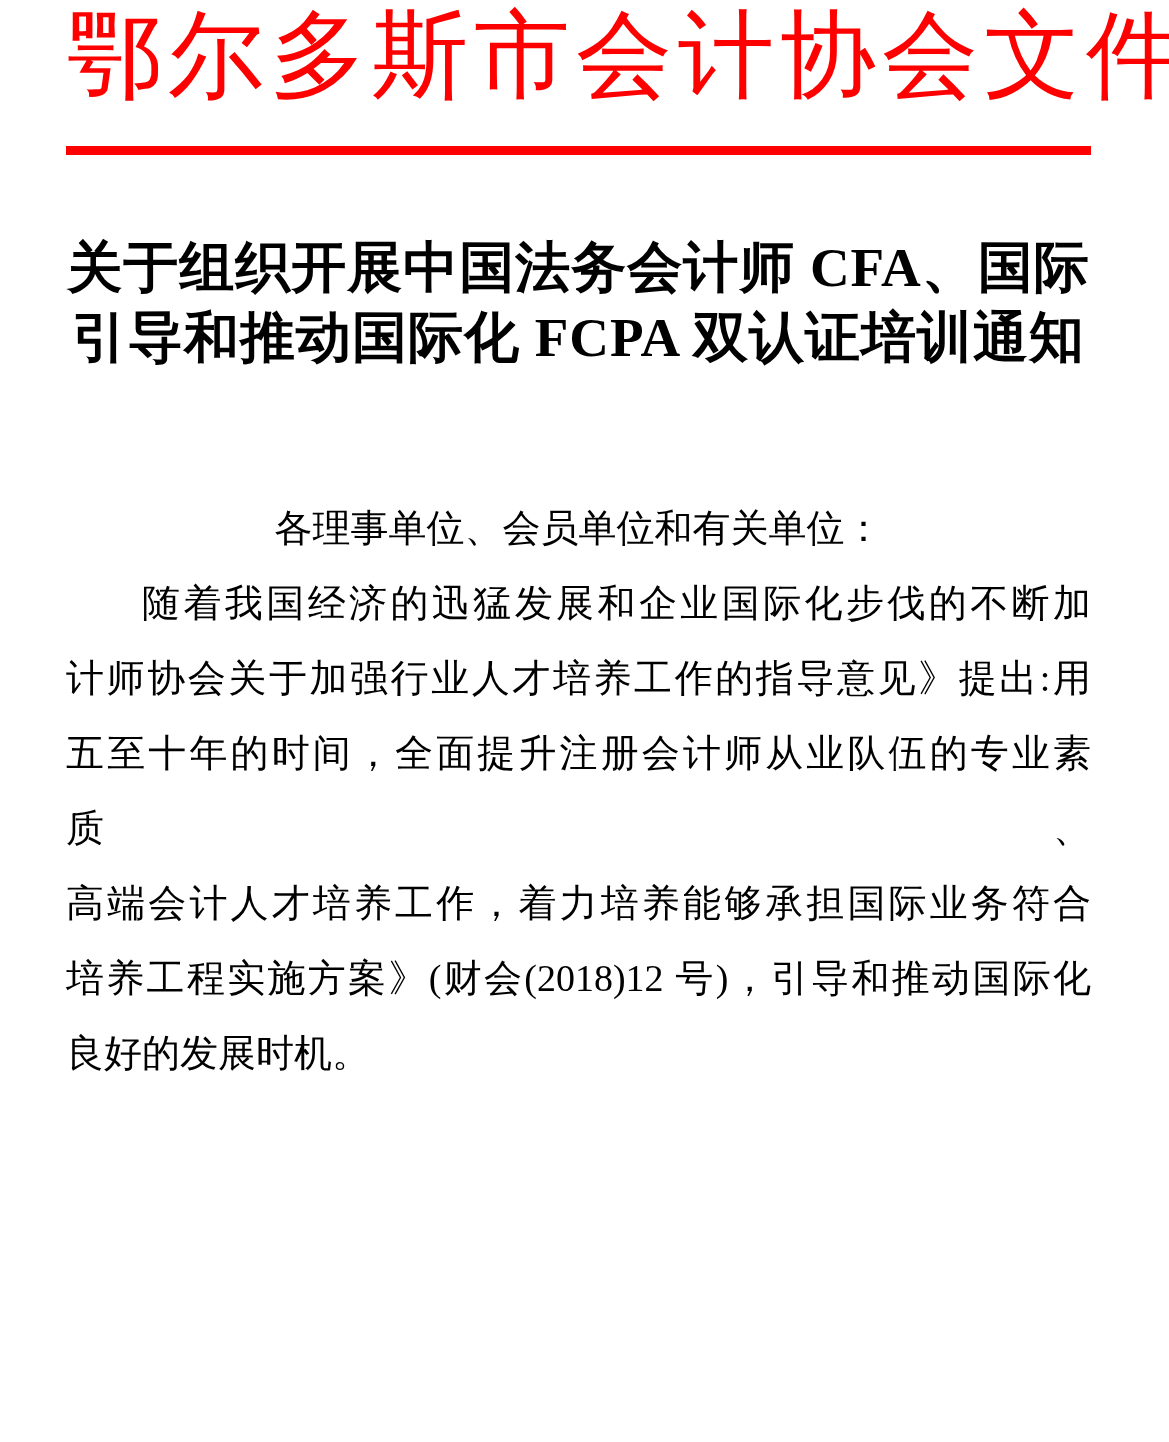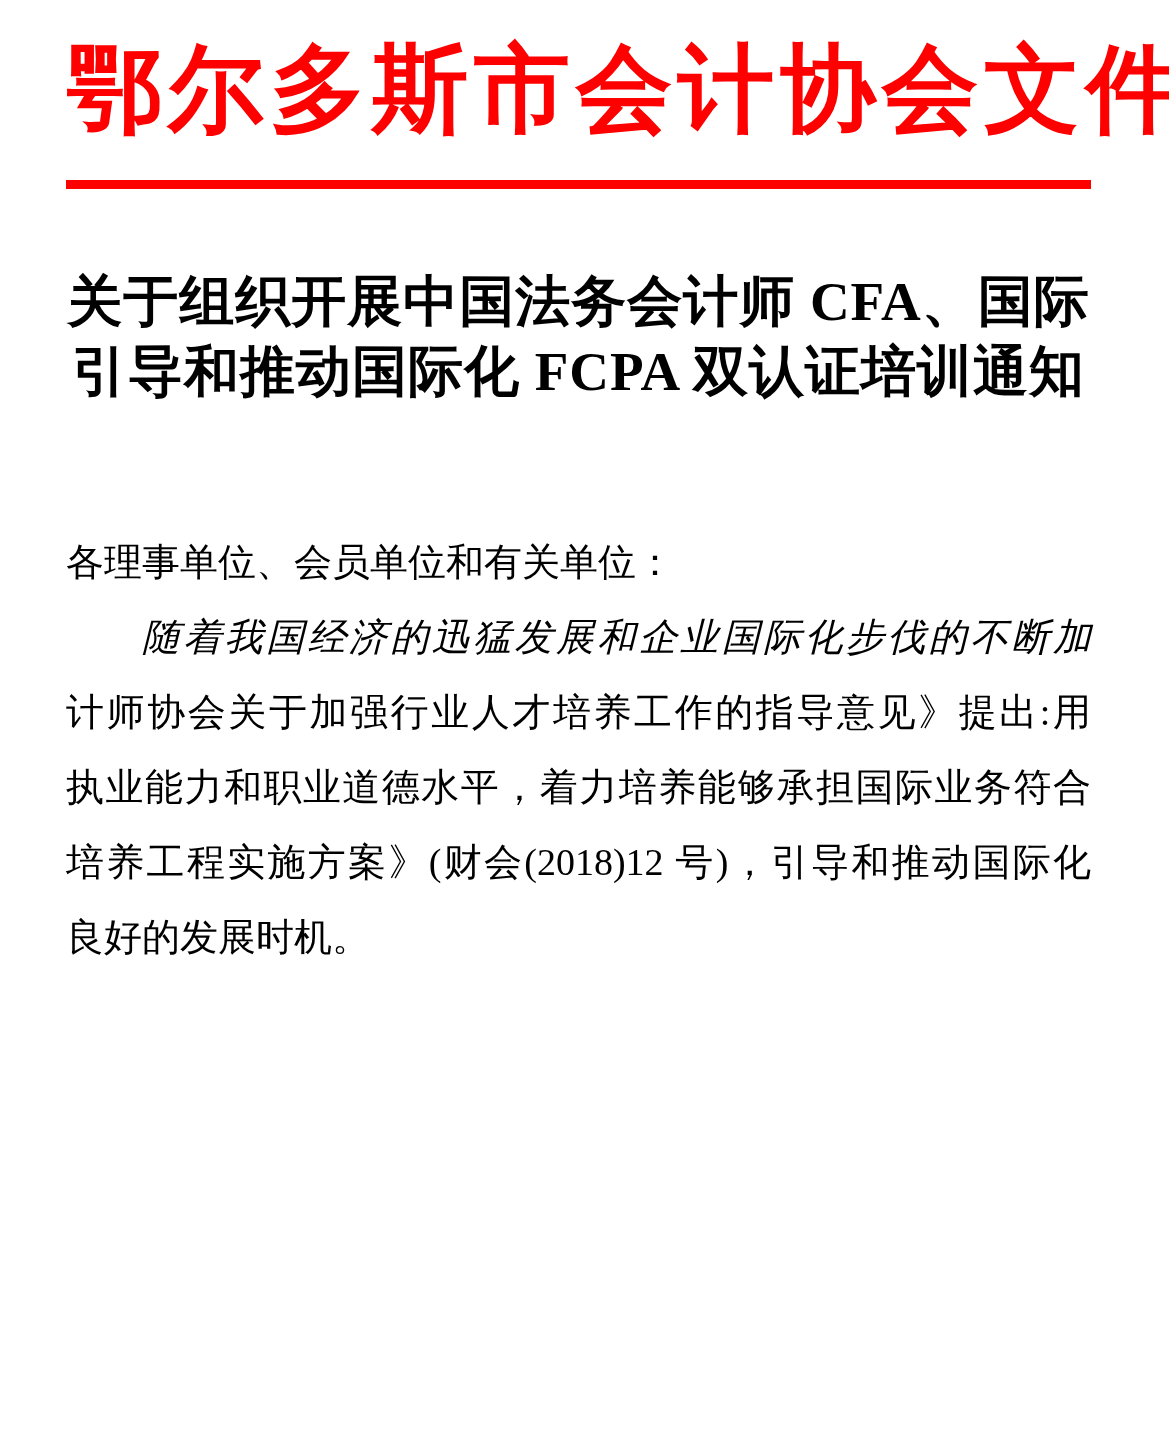--- a/index.html
+++ b/index.html
@@ -15,24 +15,23 @@
     margin: 0 auto;
     background: #ffffff;
     overflow: hidden;
     font-family: "Liberation Serif", "DejaVu Serif", serif;
     color: #000000;
     box-sizing: border-box;
     padding: 0 78px 0 66px;
   }
   
   .org-title {
-    margin-top: 34px;
     color: var(--accent, #fe0000);
     font-size: 96px;
-    font-weight: 700;
+    font-weight: 400;
     letter-spacing: 6px;
     line-height: 112px;
     white-space: nowrap;
   }
   .red-rule {
     margin-top: 34px;
     height: 9px;
     background: var(--accent, #fe0000);
   }
   
@@ -52,30 +51,29 @@
   .doc-body {
     margin-top: 118px;
     font-size: 38px;
     line-height: 75px;
   }
   .doc-body p {
     margin: 0;
     padding: 0;
   }
   .salutation {
-    text-align: left;
+    text-align: center;
   }
   .body-line {
     text-align: justify;
     text-align-last: justify;
     text-justify: inter-character;
   }
   .body-line.indent {
     text-indent: 2em;
-    font-style: italic;
   }
   .body-line.no-justify {
     text-align: left;
     text-align-last: left;
   }
 </style>
 </head>
 <body>
 
 <div class="page">
@@ -89,19 +87,20 @@
     <span class="title-line">关于组织开展中国法务会计师 CFA、国际</span>
     <span class="title-line">引导和推动国际化 FCPA 双认证培训通知</span>
   </h1>
 
   <div class="doc-body">
     <p class="salutation">各理事单位、会员单位和有关单位：</p>
 
     <div class="paragraph">
       <p class="body-line indent">随着我国经济的迅猛发展和企业国际化步伐的不断加</p>
       <p class="body-line">计师协会关于加强行业人才培养工作的指导意见》提出:用</p>
-      <p class="body-line">执业能力和职业道德水平，着力培养能够承担国际业务符合</p>
+      <p class="body-line">五至十年的时间，全面提升注册会计师从业队伍的专业素质、</p>
+      <p class="body-line">高端会计人才培养工作，着力培养能够承担国际业务符合</p>
       <p class="body-line">培养工程实施方案》(财会(2018)12 号)，引导和推动国际化</p>
       <p class="body-line no-justify">良好的发展时机。</p>
     </div>
   </div>
 
 </div>
 
 </body></html>

